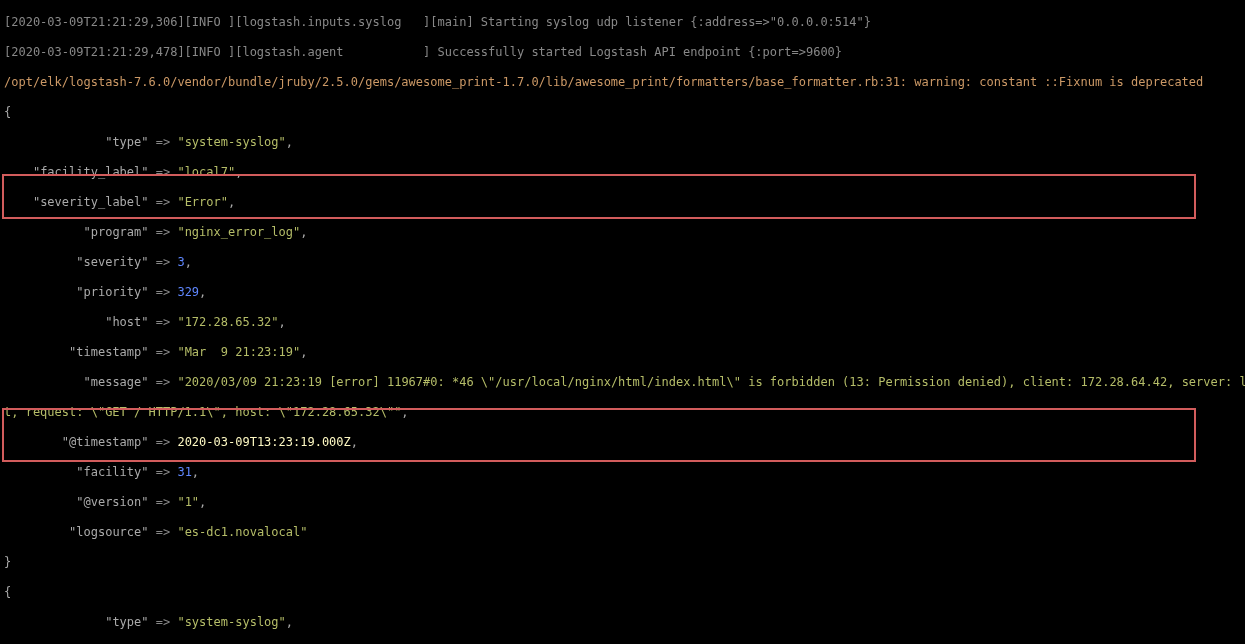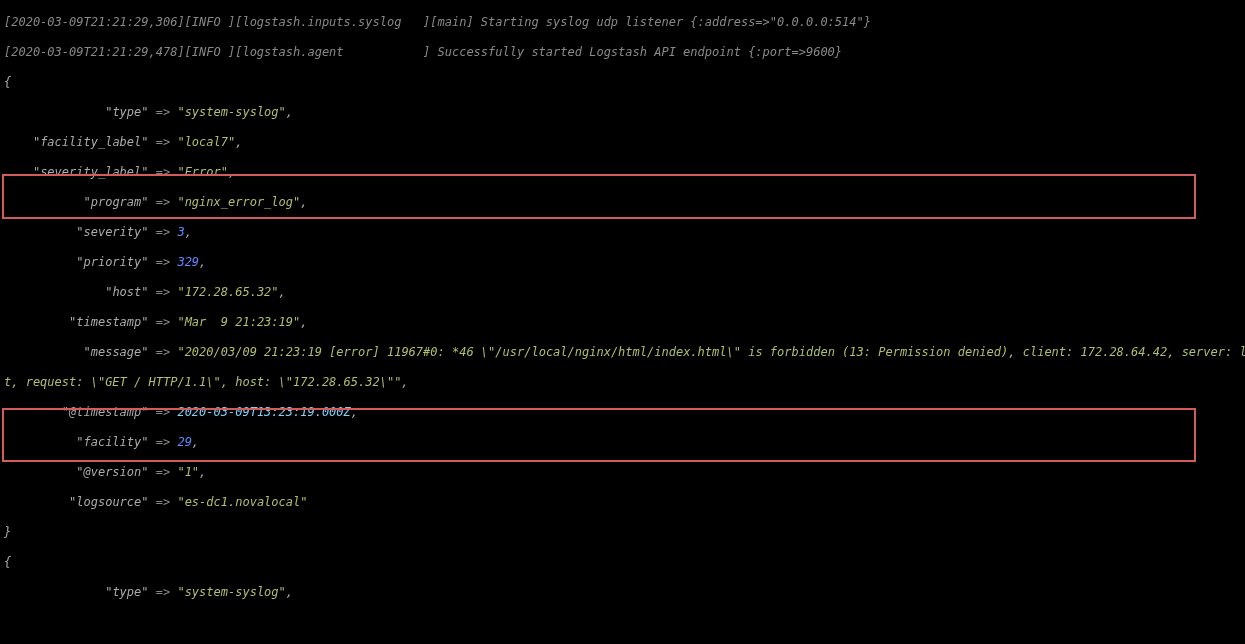--- a/index.html
+++ b/index.html
@@ -15,51 +15,52 @@
   }
   .terminal {
     position: relative;
     padding: 0 4px;
     white-space: pre;
   }
   .k   { color: #aaa; }      
   .arr { color: #888; }
   .str { color: #b5bd68; }   
   .num { color: #5f87ff; }   
-  .date{ color: #7dd3fc; }
+  .date{ color: #fef9c3; }
   .sym { color: #aaa; }
   .info{ color: #888; }
   .warn{ color: #cc9966; }
   .box {
     position: absolute;
     border: 2px solid #d25c5c;
     pointer-events: none;
     box-sizing: border-box;
   }
-  .line { display: block; height: 15px; font-style: italic; }
+  .line { display: block; height: 15px; }
 </style>
 </head>
 <body>
 
 <div class="terminal">
 <span class="line info">[2020-03-09T21:21:29,306][INFO ][logstash.inputs.syslog   ][main] Starting syslog udp listener {:address=&gt;"0.0.0.0:514"}</span>
 <span class="line info">[2020-03-09T21:21:29,478][INFO ][logstash.agent           ] Successfully started Logstash API endpoint {:port=&gt;9600}</span>
+<span class="line warn">/opt/elk/logstash-7.6.0/vendor/bundle/jruby/2.5.0/gems/awesome_print-1.7.0/lib/awesome_print/formatters/base_formatter.rb:31: warning: constant ::Fixnum is deprecated</span>
 <span class="line sym">{</span>
 <span class="line">              <span class="k">"type"</span><span class="arr"> =&gt; </span><span class="str">"system-syslog"</span><span class="sym">,</span></span>
 <span class="line">    <span class="k">"facility_label"</span><span class="arr"> =&gt; </span><span class="str">"local7"</span><span class="sym">,</span></span>
 <span class="line">    <span class="k">"severity_label"</span><span class="arr"> =&gt; </span><span class="str">"Error"</span><span class="sym">,</span></span>
 <span class="line">           <span class="k">"program"</span><span class="arr"> =&gt; </span><span class="str">"nginx_error_log"</span><span class="sym">,</span></span>
 <span class="line">          <span class="k">"severity"</span><span class="arr"> =&gt; </span><span class="num">3</span><span class="sym">,</span></span>
 <span class="line">          <span class="k">"priority"</span><span class="arr"> =&gt; </span><span class="num">329</span><span class="sym">,</span></span>
 <span class="line">              <span class="k">"host"</span><span class="arr"> =&gt; </span><span class="str">"172.28.65.32"</span><span class="sym">,</span></span>
 <span class="line">         <span class="k">"timestamp"</span><span class="arr"> =&gt; </span><span class="str">"Mar  9 21:23:19"</span><span class="sym">,</span></span>
 <span class="line">           <span class="k">"message"</span><span class="arr"> =&gt; </span><span class="str">"2020/03/09 21:23:19 [error] 11967#0: *46 \"/usr/local/nginx/html/index.html\" is forbidden (13: Permission denied), client: 172.28.64.42, server: localho</span></span>
 <span class="line"><span class="str">t, request: \"GET / HTTP/1.1\", host: \"172.28.65.32\""</span><span class="sym">,</span></span>
 <span class="line">        <span class="k">"@timestamp"</span><span class="arr"> =&gt; </span><span class="date">2020-03-09T13:23:19.000Z</span><span class="sym">,</span></span>
-<span class="line">          <span class="k">"facility"</span><span class="arr"> =&gt; </span><span class="num">29</span><span class="sym">,</span></span>
+<span class="line">          <span class="k">"facility"</span><span class="arr"> =&gt; </span><span class="num">31</span><span class="sym">,</span></span>
 <span class="line">          <span class="k">"@version"</span><span class="arr"> =&gt; </span><span class="str">"1"</span><span class="sym">,</span></span>
 <span class="line">         <span class="k">"logsource"</span><span class="arr"> =&gt; </span><span class="str">"es-dc1.novalocal"</span></span>
 <span class="line sym">}</span>
 <span class="line sym">{</span>
 <span class="line">              <span class="k">"type"</span><span class="arr"> =&gt; </span><span class="str">"system-syslog"</span><span class="sym">,</span></span>
 
 
 
 
 

